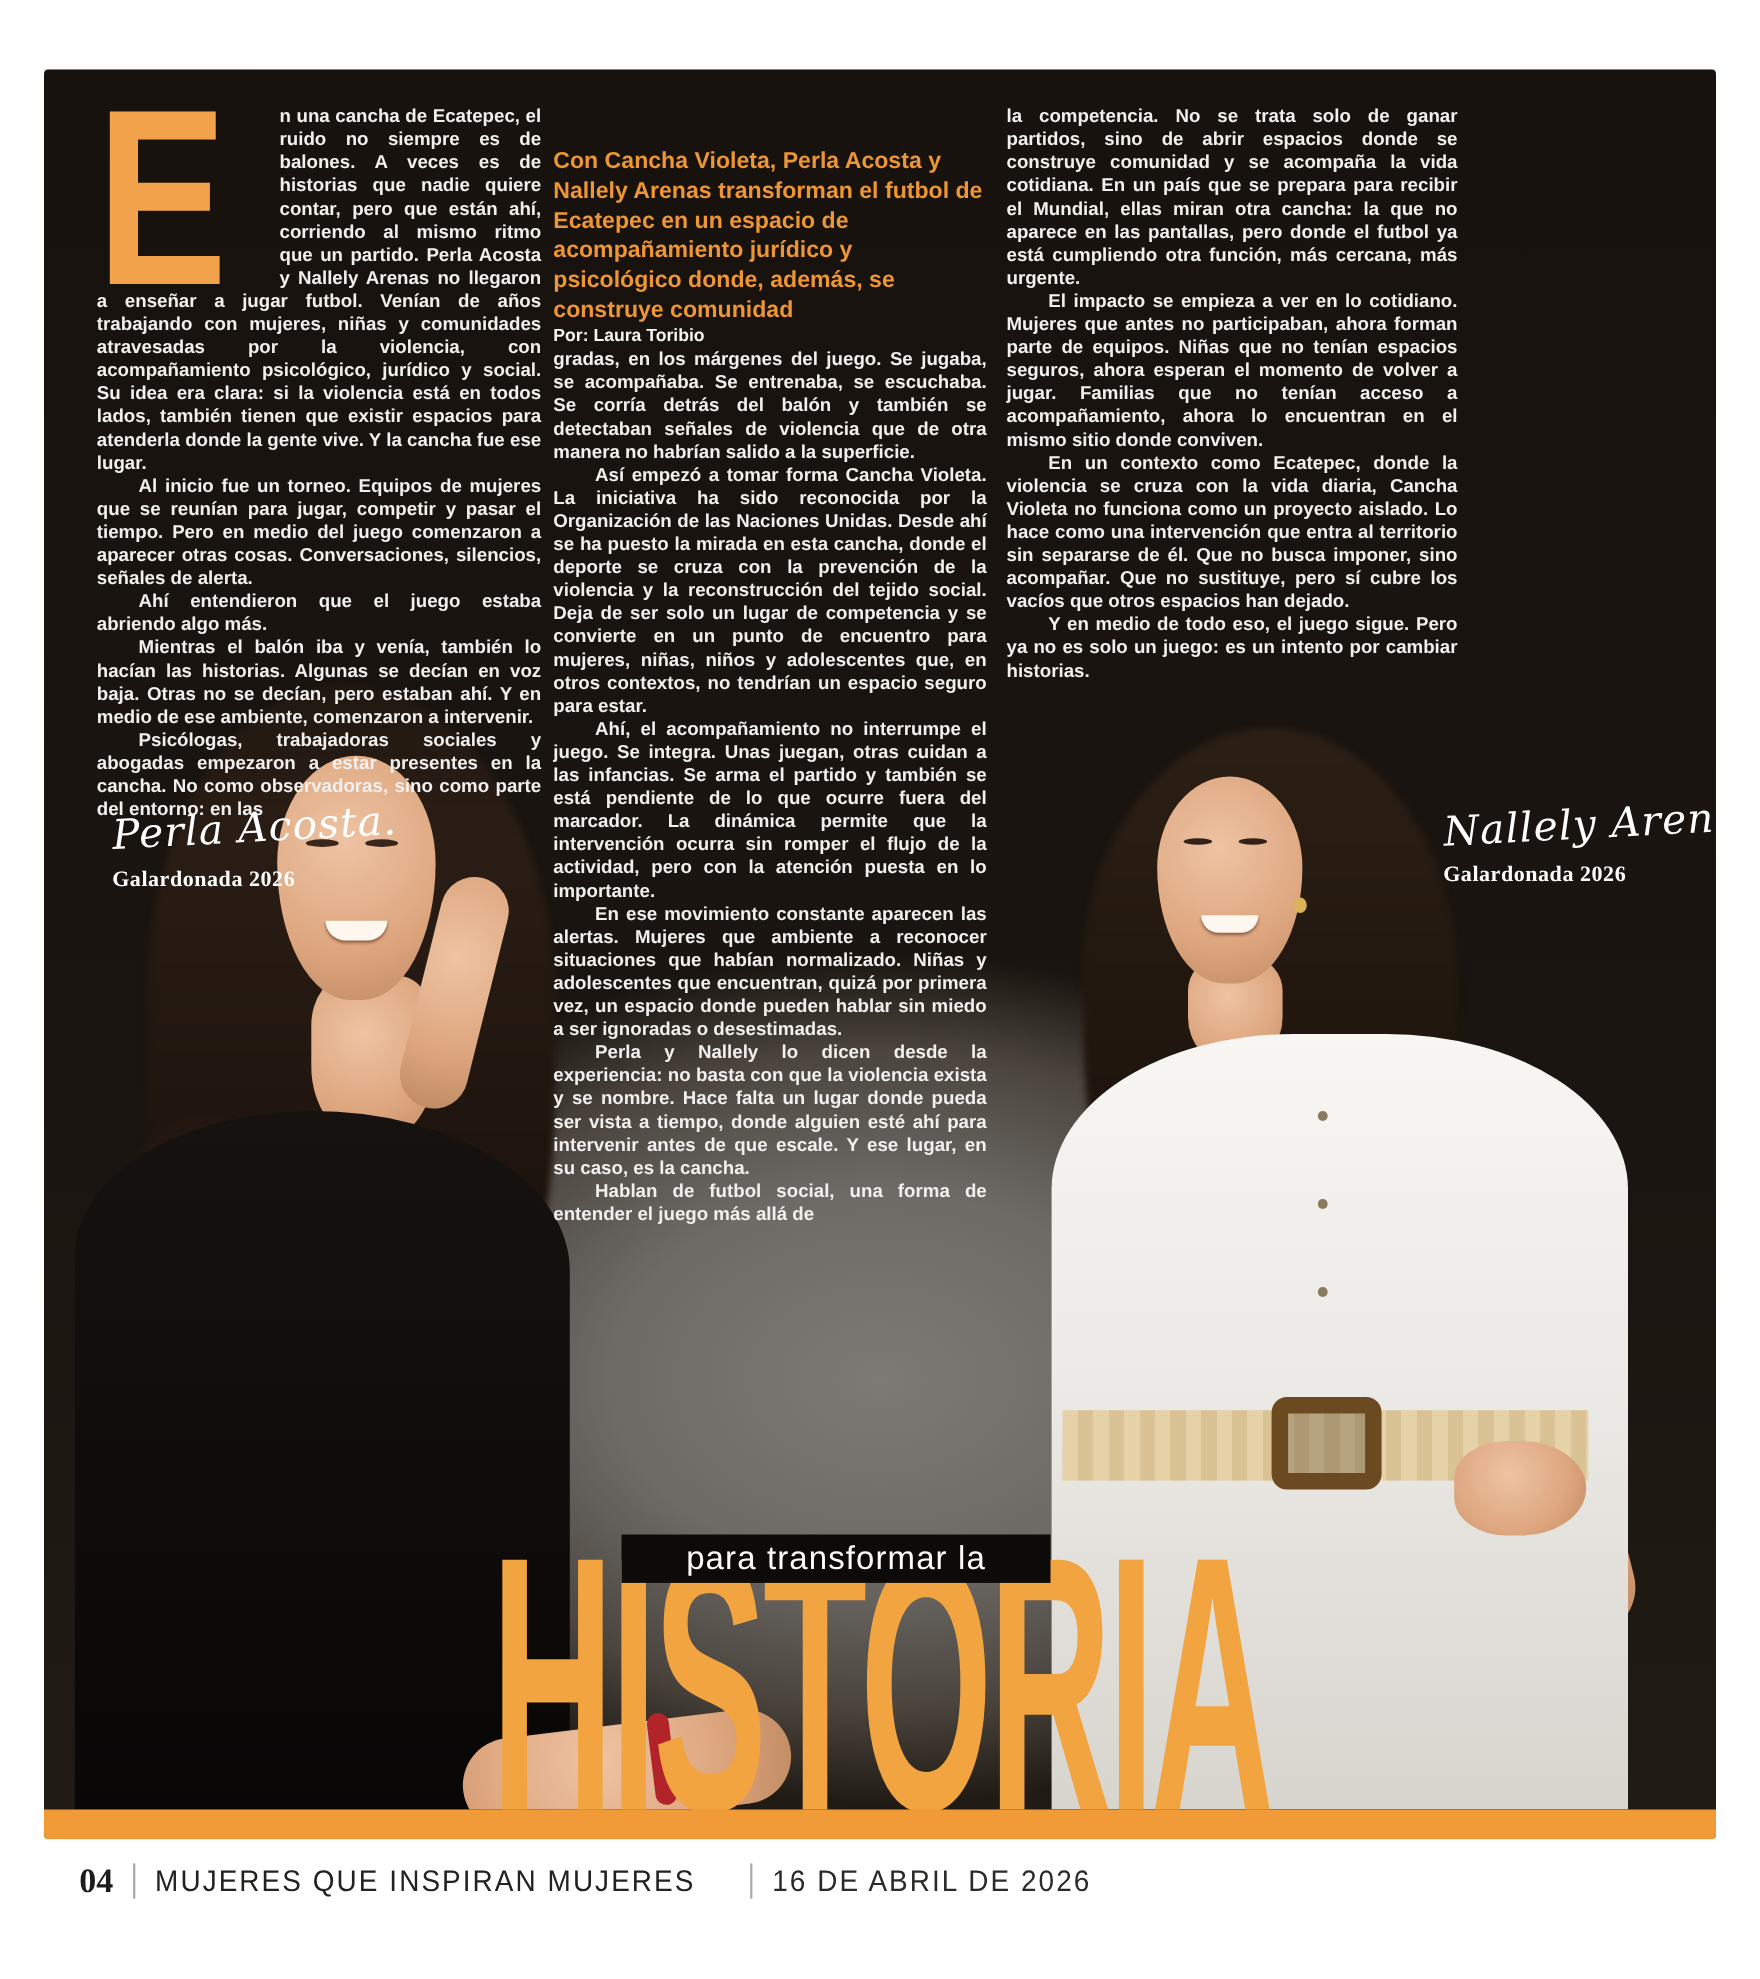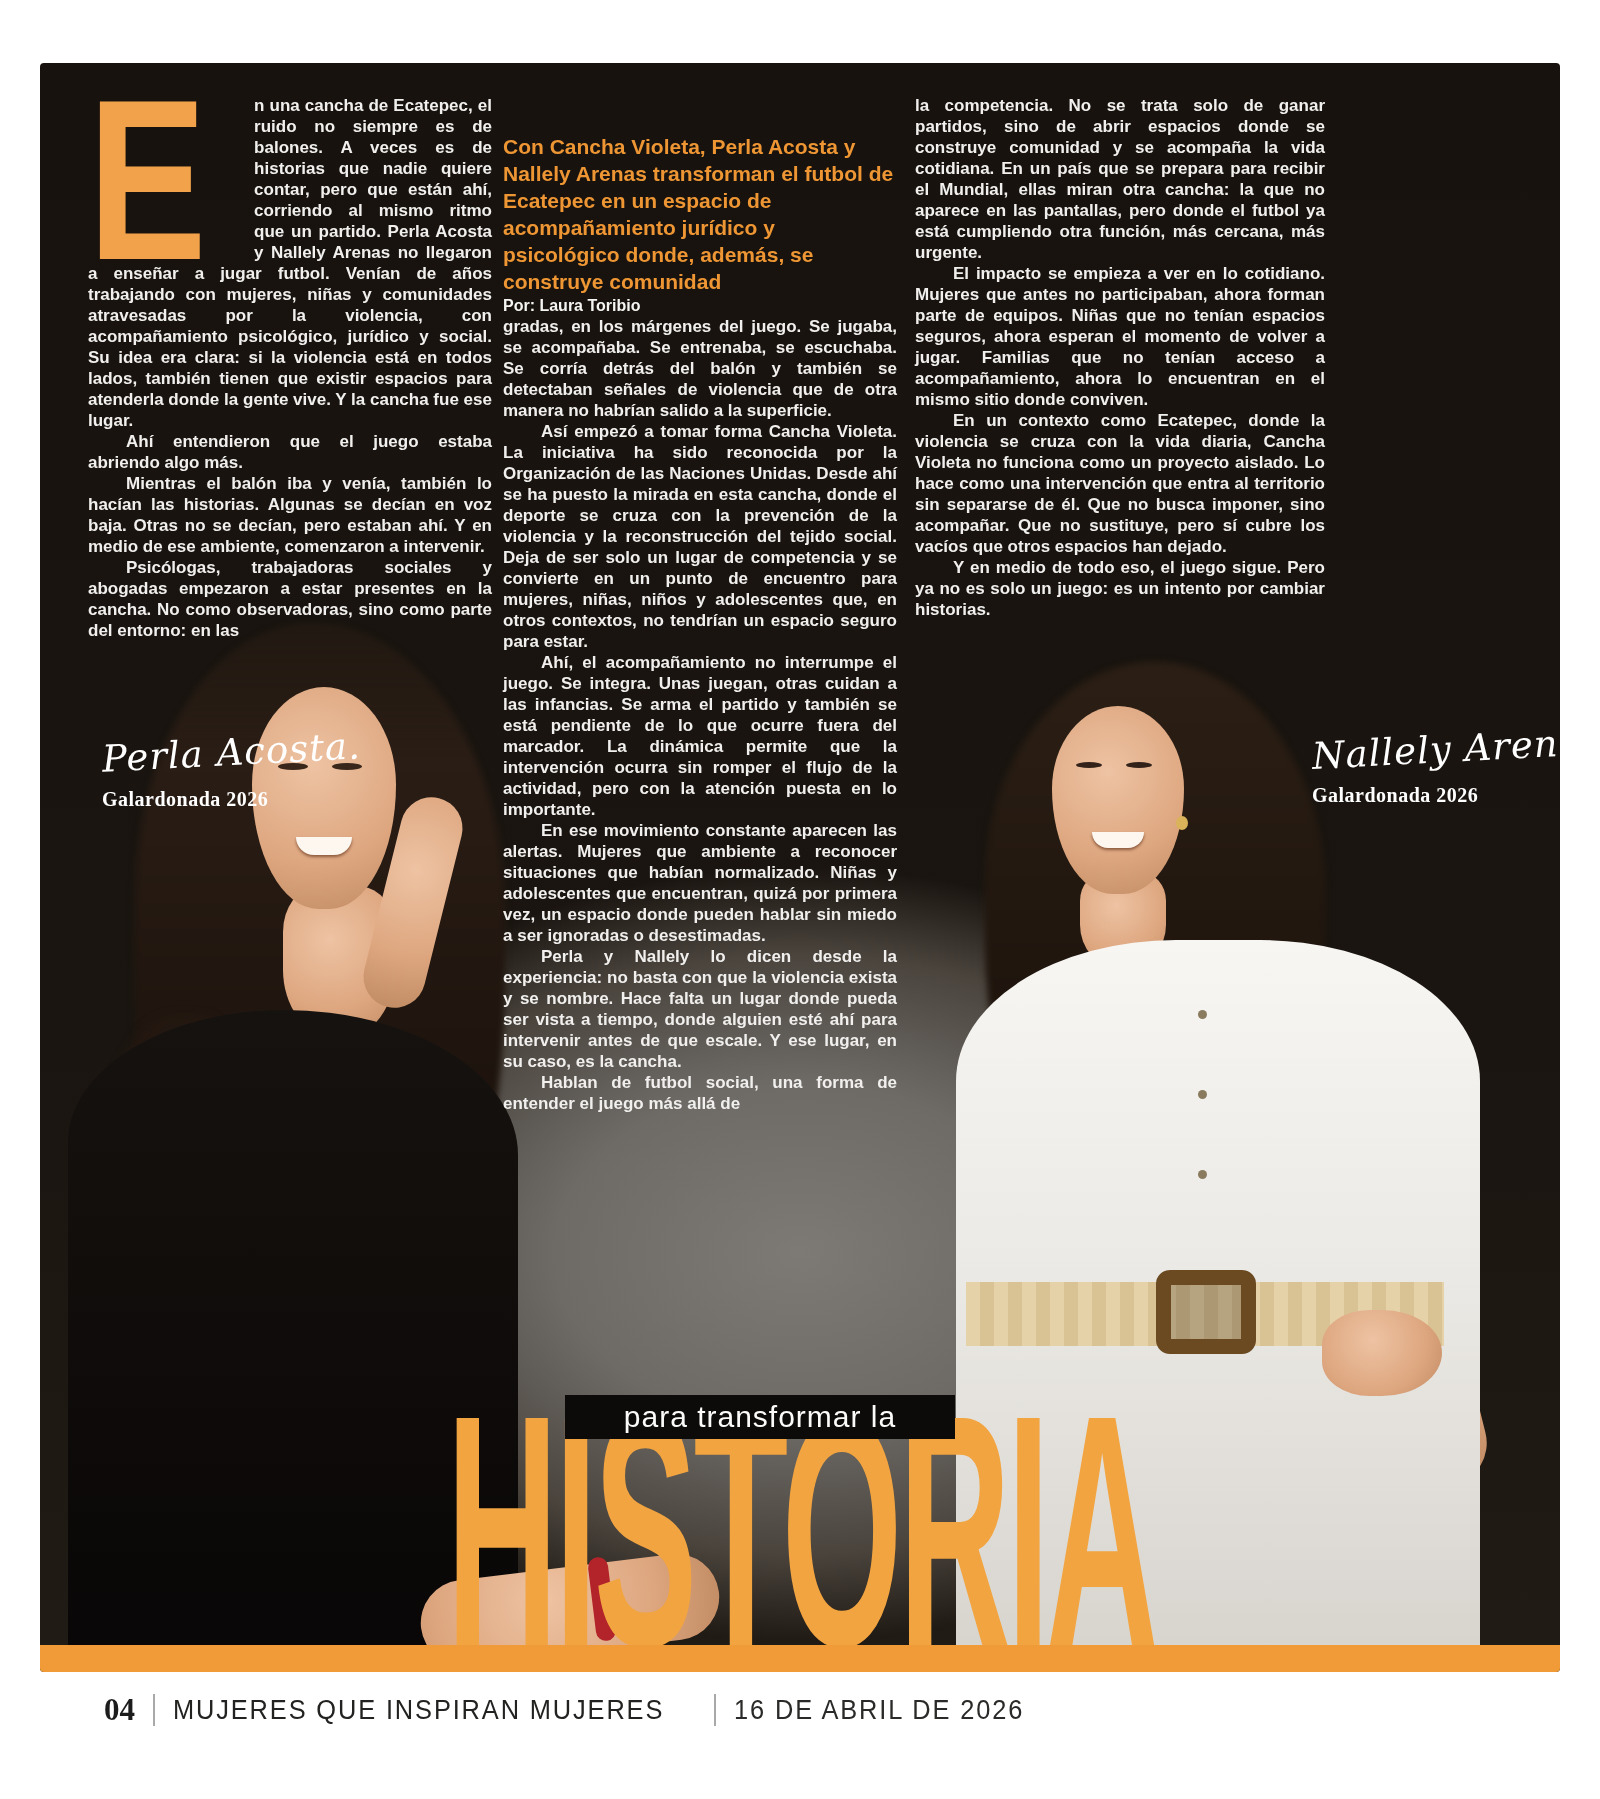--- a/index.html
+++ b/index.html
@@ -90,21 +90,21 @@
   .headline-2>span{transform:scaleX(.47);}
   .kicker-bar{position:absolute;left:525px;top:1332px;width:390px;height:44px;background:#0d0b09;
     color:#fbfbfa;font-size:30px;line-height:44px;text-align:center;letter-spacing:1px;z-index:6;
     font-weight:normal;}
 
   
   .orange-strip{position:absolute;left:0;bottom:0;width:100%;height:27px;background:#F19A38;z-index:7;}
 
   
   .footer{position:absolute;left:72px;top:1692px;display:flex;align-items:center;gap:18px;color:#1c1c1c;}
-  .footer .pageno{font-family:"Liberation Serif",serif;font-weight:bold;font-size:31px;margin-left:32px;}
+  .footer .pageno{font-family:"Liberation Serif",serif;font-weight:bold;font-size:31px;}
   .footer .vdiv{width:2px;height:32px;background:#a9a9a9;}
   .footer .pub, .footer .date{font-size:27px;letter-spacing:2px;color:#222220;white-space:nowrap;
     transform:scaleX(.94);transform-origin:left center;}
   .footer .date{color:#2a2a28;}
 </style>
 </head>
 <body>
 
 <div class="page">
 
@@ -138,20 +138,21 @@
       <div class="shape pr-button" style="top:480px"></div>
       <div class="shape pr-button" style="top:560px"></div>
       <div class="shape pr-belt"></div>
       <div class="shape pr-buckle"></div>
       <div class="shape pr-hand skin"></div>
     </div>
 
     <div class="col col1">
       <p><span class="dropcap">E</span><span>n una cancha de Ecatepec, el ruido no siempre es de balones. A veces es de historias que nadie quiere contar, pero que están ahí, corriendo al mismo ritmo que un partido. Perla Acosta y Nallely Arenas no llegaron a enseñar a jugar futbol. Venían de años trabajando con mujeres, niñas y comunidades atravesadas por la violencia, con acompañamiento psicológico, jurídico y social. Su idea era clara: si la violencia está en todos lados, también tienen que existir espacios para atenderla donde la gente vive. Y la cancha fue ese lugar.</span></p>
       <div class="rest">
+          <p>Al inicio fue un torneo. Equipos de mujeres que se reunían para jugar, competir y pasar el tiempo. Pero en medio del juego comenzaron a aparecer otras cosas. Conversaciones, silencios, señales de alerta.</p>
           <p>Ahí entendieron que el juego estaba abriendo algo más.</p>
           <p>Mientras el balón iba y venía, también lo hacían las historias. Algunas se decían en voz baja. Otras no se decían, pero estaban ahí. Y en medio de ese ambiente, comenzaron a intervenir.</p>
           <p>Psicólogas, trabajadoras sociales y abogadas empezaron a estar presentes en la cancha. No como observadoras, sino como parte del entorno: en las</p>
         </div>
     </div>
 
     <div class="col col2">
       <p class="intro">Con Cancha Violeta, Perla Acosta y Nallely Arenas transforman el futbol de Ecatepec en un espacio de acompañamiento jurídico y psicológico donde, además, se construye comunidad</p>
       <p class="byline">Por: Laura Toribio</p>
       <p>gradas, en los márgenes del juego. Se jugaba, se acompañaba. Se entrenaba, se escuchaba. Se corría detrás del balón y también se detectaban señales de violencia que de otra manera no habrían salido a la superficie.</p>

